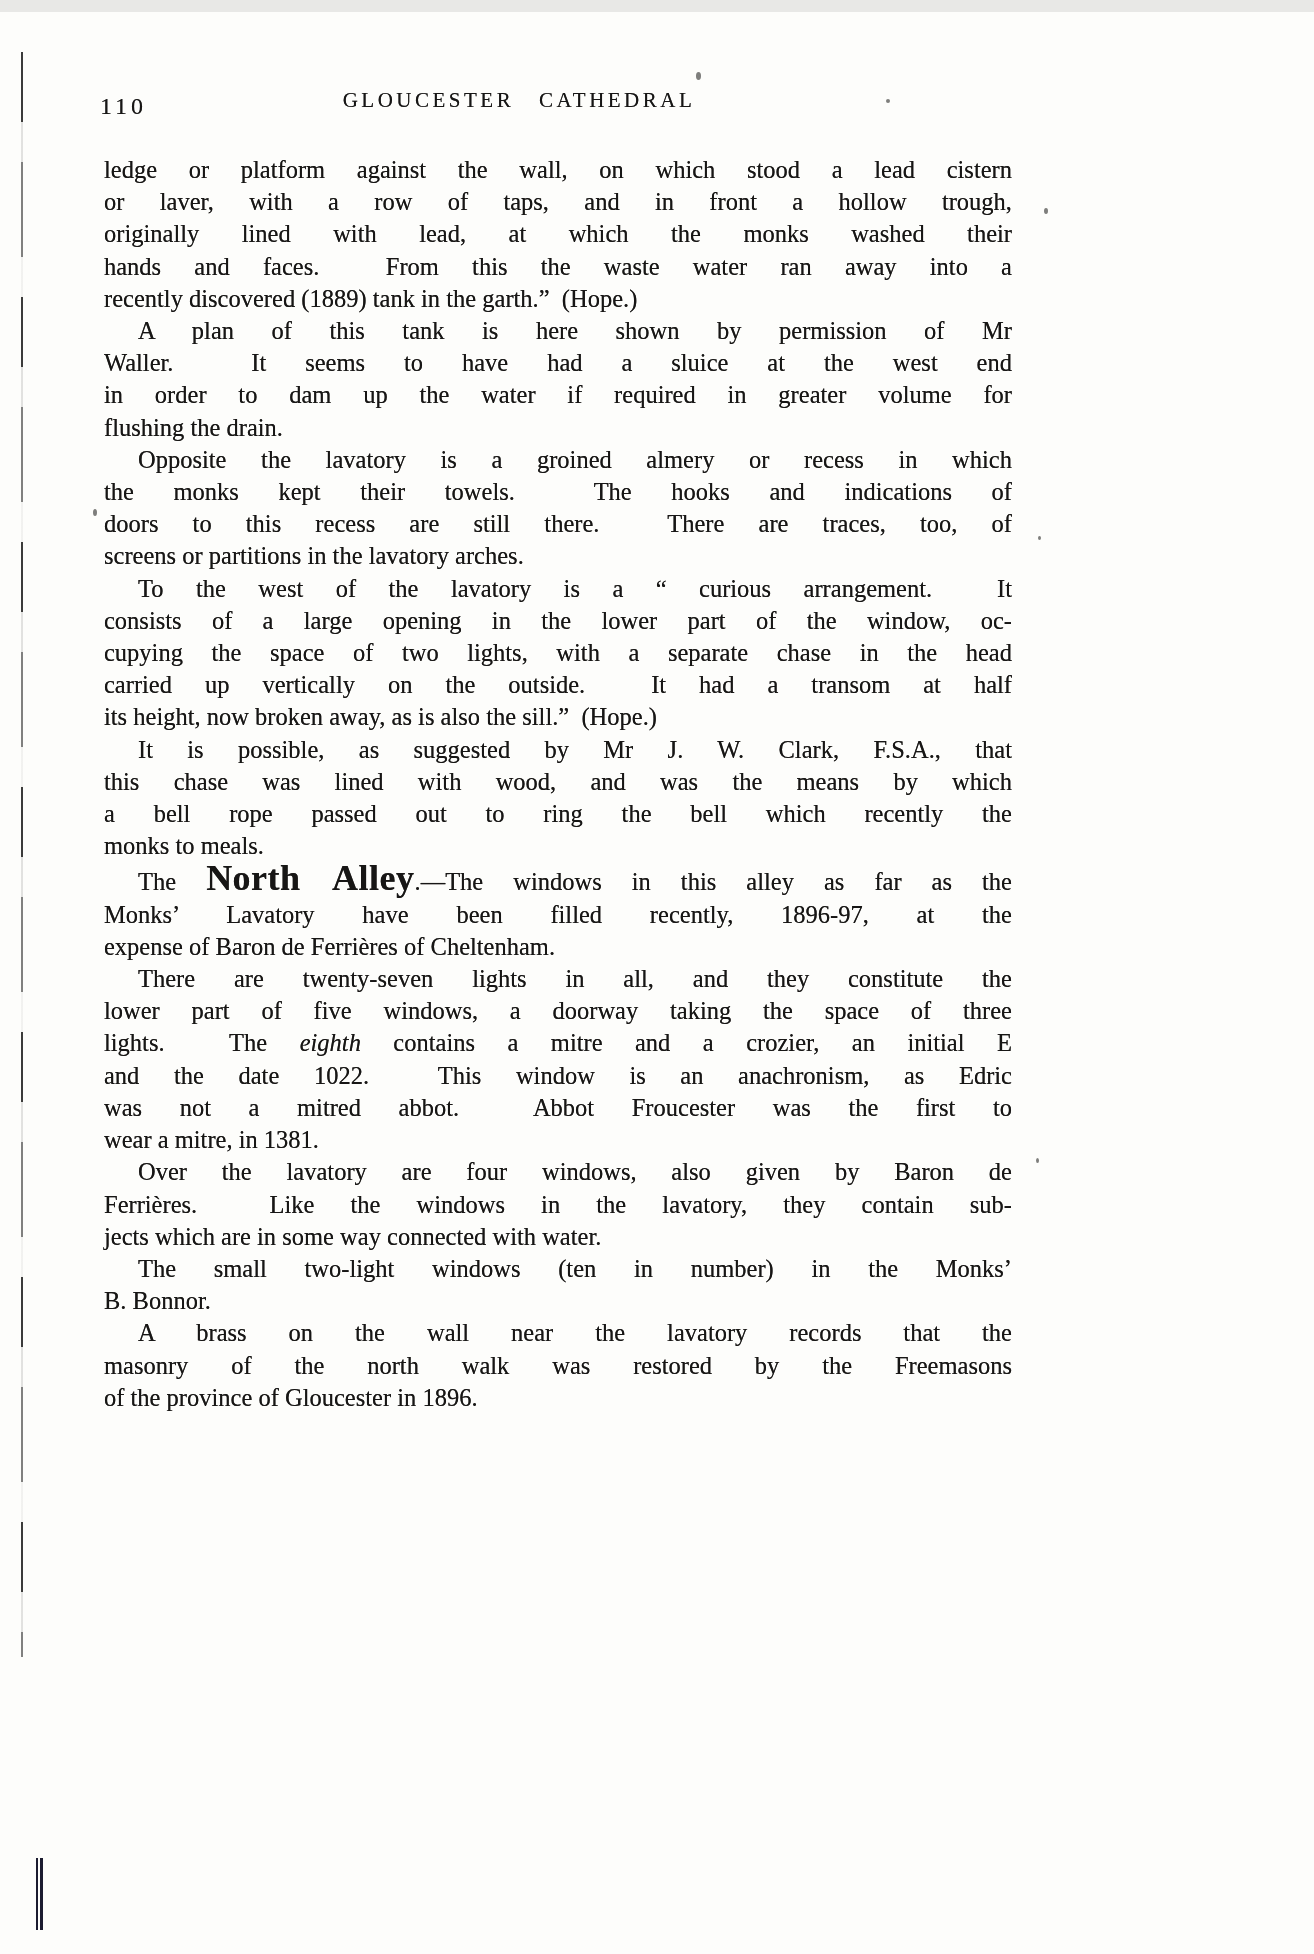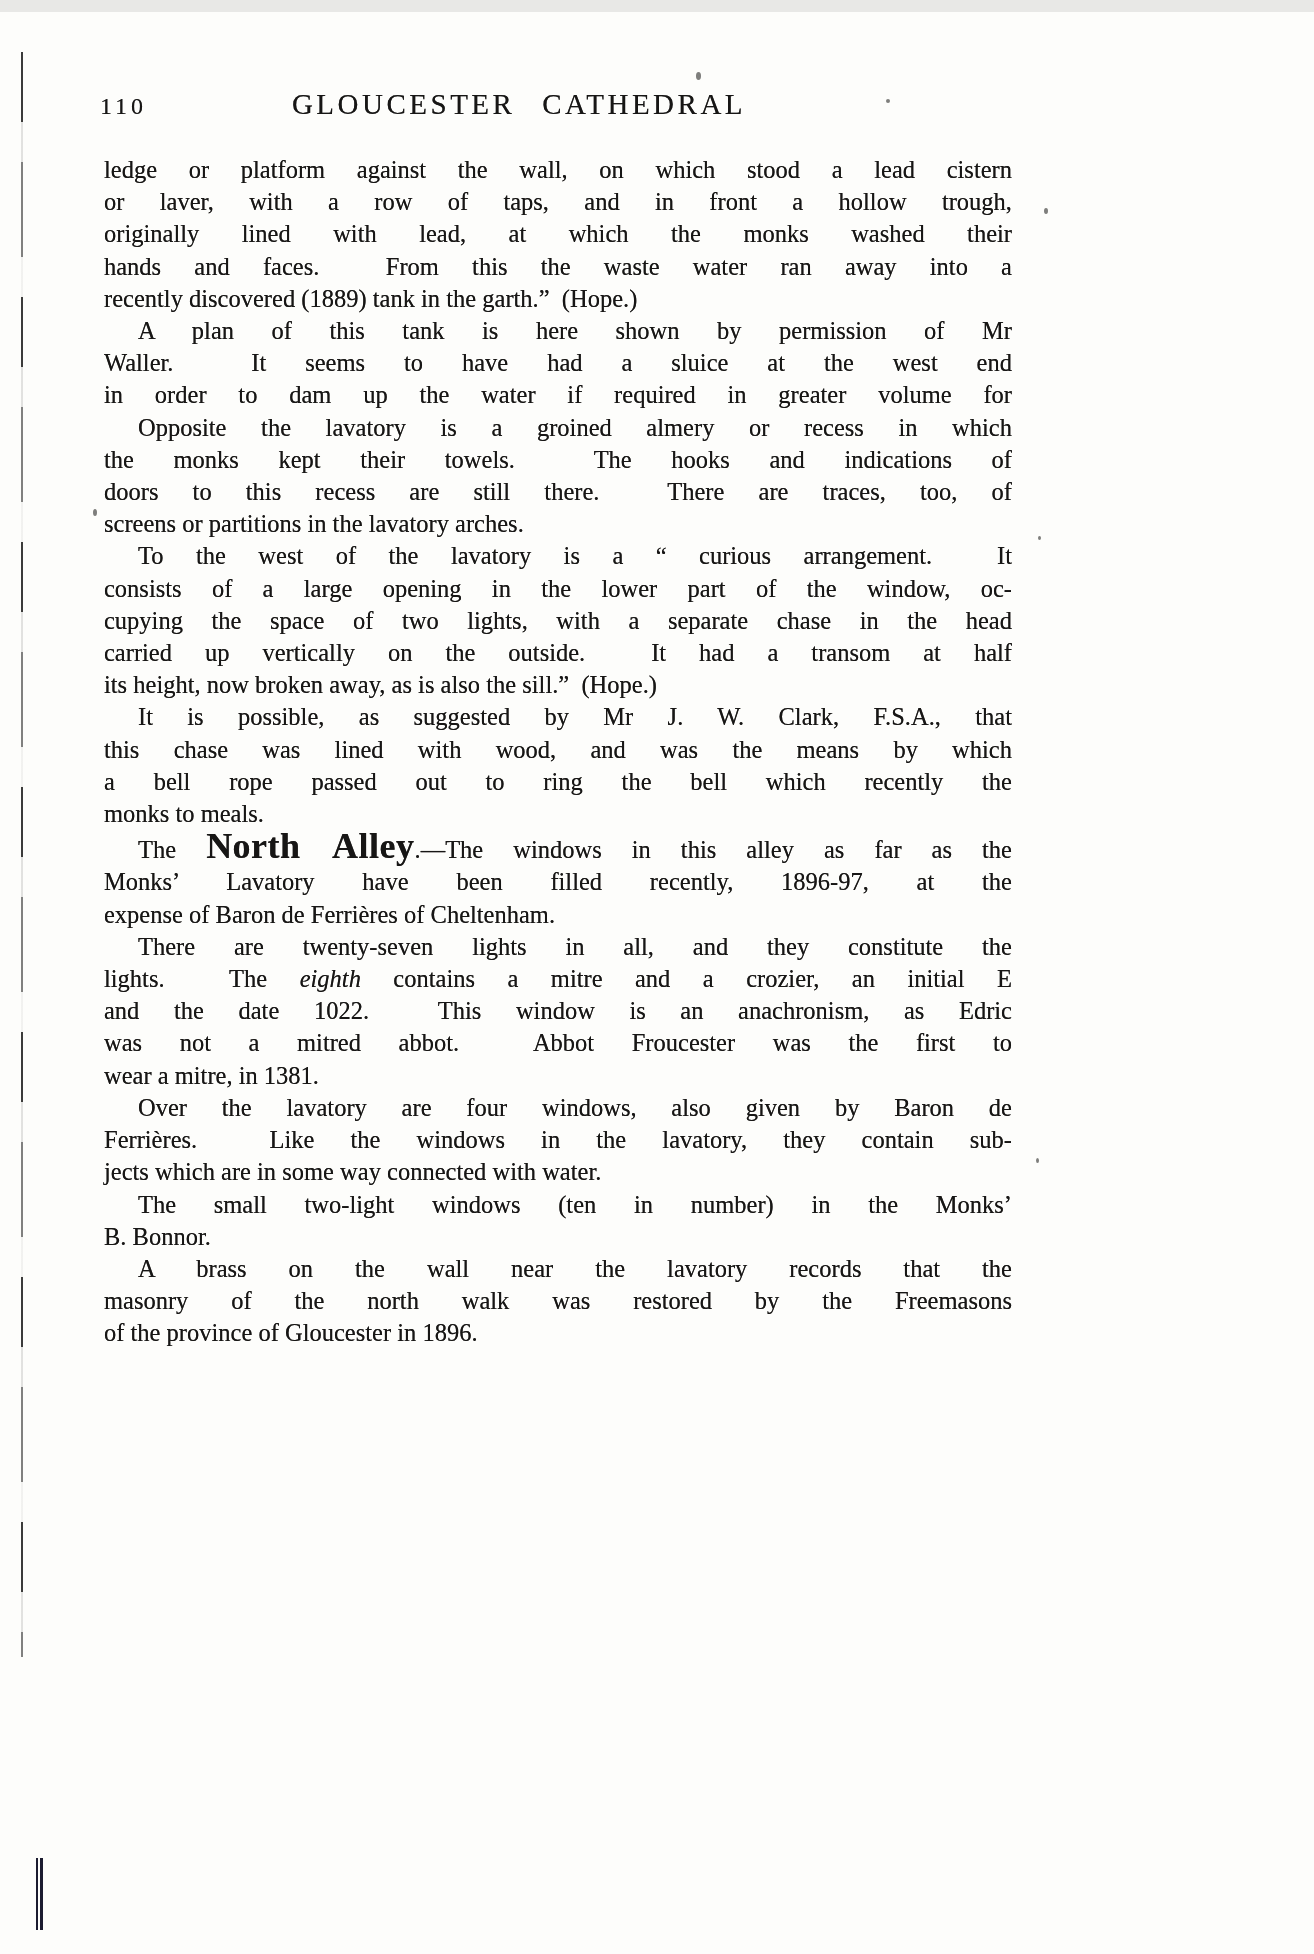--- a/index.html
+++ b/index.html
@@ -16,21 +16,21 @@
   
   .header { position: absolute; top: 76px; left: 104px; width: 908px; height: 40px; }
   .page-number {
     position: absolute; left: -4px; top: 5px;
     font-size: 24px; letter-spacing: 4px;
     text-shadow: 0 0 0.5px rgba(20,20,20,0.7);
   }
   .running-title {
     position: absolute; left: 0; width: 830px; top: 0;
     text-align: center;
-    font-size: 29px; letter-spacing: 3.5px; word-spacing: 16px;
+    font-size: 21px; letter-spacing: 3.5px; word-spacing: 16px;
     text-shadow: 0 0 0.6px rgba(20,20,20,0.65);
     white-space: nowrap;
   }
   
   .text {
     position: absolute; top: 142px; left: 104px; width: 908px;
     font-size: 24.5px; line-height: 32.2px;
     text-shadow: 0 0 0.5px rgba(25,23,20,0.75);
   }
   .para { margin: 0; }
@@ -84,20 +84,21 @@
         <div class="line"><span>ledge or platform against the wall, on which stood a lead cistern</span></div>
         <div class="line"><span>or laver, with a row of taps, and in front a hollow trough,</span></div>
         <div class="line"><span>originally lined with lead, at which the monks washed their</span></div>
         <div class="line"><span>hands and faces.  From this the waste water ran away into a</span></div>
         <div class="line last"><span>recently discovered (1889) tank in the garth.”  (Hope.)</span></div>
       </div>
       <div class="para">
         <div class="line indent"><span>A plan of this tank is here shown by permission of Mr</span></div>
         <div class="line"><span>Waller.  It seems to have had a sluice at the west end</span></div>
         <div class="line"><span>in order to dam up the water if required in greater volume for</span></div>
+        <div class="line last"><span>flushing the drain.</span></div>
       </div>
       <div class="para">
         <div class="line indent"><span>Opposite the lavatory is a groined almery or recess in which</span></div>
         <div class="line"><span>the monks kept their towels.  The hooks and indications of</span></div>
         <div class="line"><span>doors to this recess are still there.  There are traces, too, of</span></div>
         <div class="line last"><span>screens or partitions in the lavatory arches.</span></div>
       </div>
       <div class="para">
         <div class="line indent"><span>To the west of the lavatory is a “ curious arrangement.  It</span></div>
         <div class="line"><span>consists of a large opening in the lower part of the window, oc-</span></div>
@@ -111,20 +112,21 @@
         <div class="line"><span>a bell rope passed out to ring the bell which recently the</span></div>
         <div class="line last"><span>monks to meals.</span></div>
       </div>
       <div class="para">
         <div class="line indent"><span>The </span><span class="bold">North Alley</span><span>.—The windows in this alley as far as the</span></div>
         <div class="line"><span>Monks’ Lavatory have been filled recently, 1896-97, at the</span></div>
         <div class="line last"><span>expense of Baron de Ferrières of Cheltenham.</span></div>
       </div>
       <div class="para">
         <div class="line indent"><span>There are twenty-seven lights in all, and they constitute the</span></div>
+        <div class="line"><span>lower part of five windows, a doorway taking the space of three</span></div>
         <div class="line"><span>lights.  The </span><span class="italic">eighth</span><span> contains a mitre and a crozier, an initial E</span></div>
         <div class="line"><span>and the date 1022.  This window is an anachronism, as Edric</span></div>
         <div class="line"><span>was not a mitred abbot.  Abbot Froucester was the first to</span></div>
         <div class="line last"><span>wear a mitre, in 1381.</span></div>
       </div>
       <div class="para">
         <div class="line indent"><span>Over the lavatory are four windows, also given by Baron de</span></div>
         <div class="line"><span>Ferrières.  Like the windows in the lavatory, they contain sub-</span></div>
         <div class="line last"><span>jects which are in some way connected with water.</span></div>
       </div>

